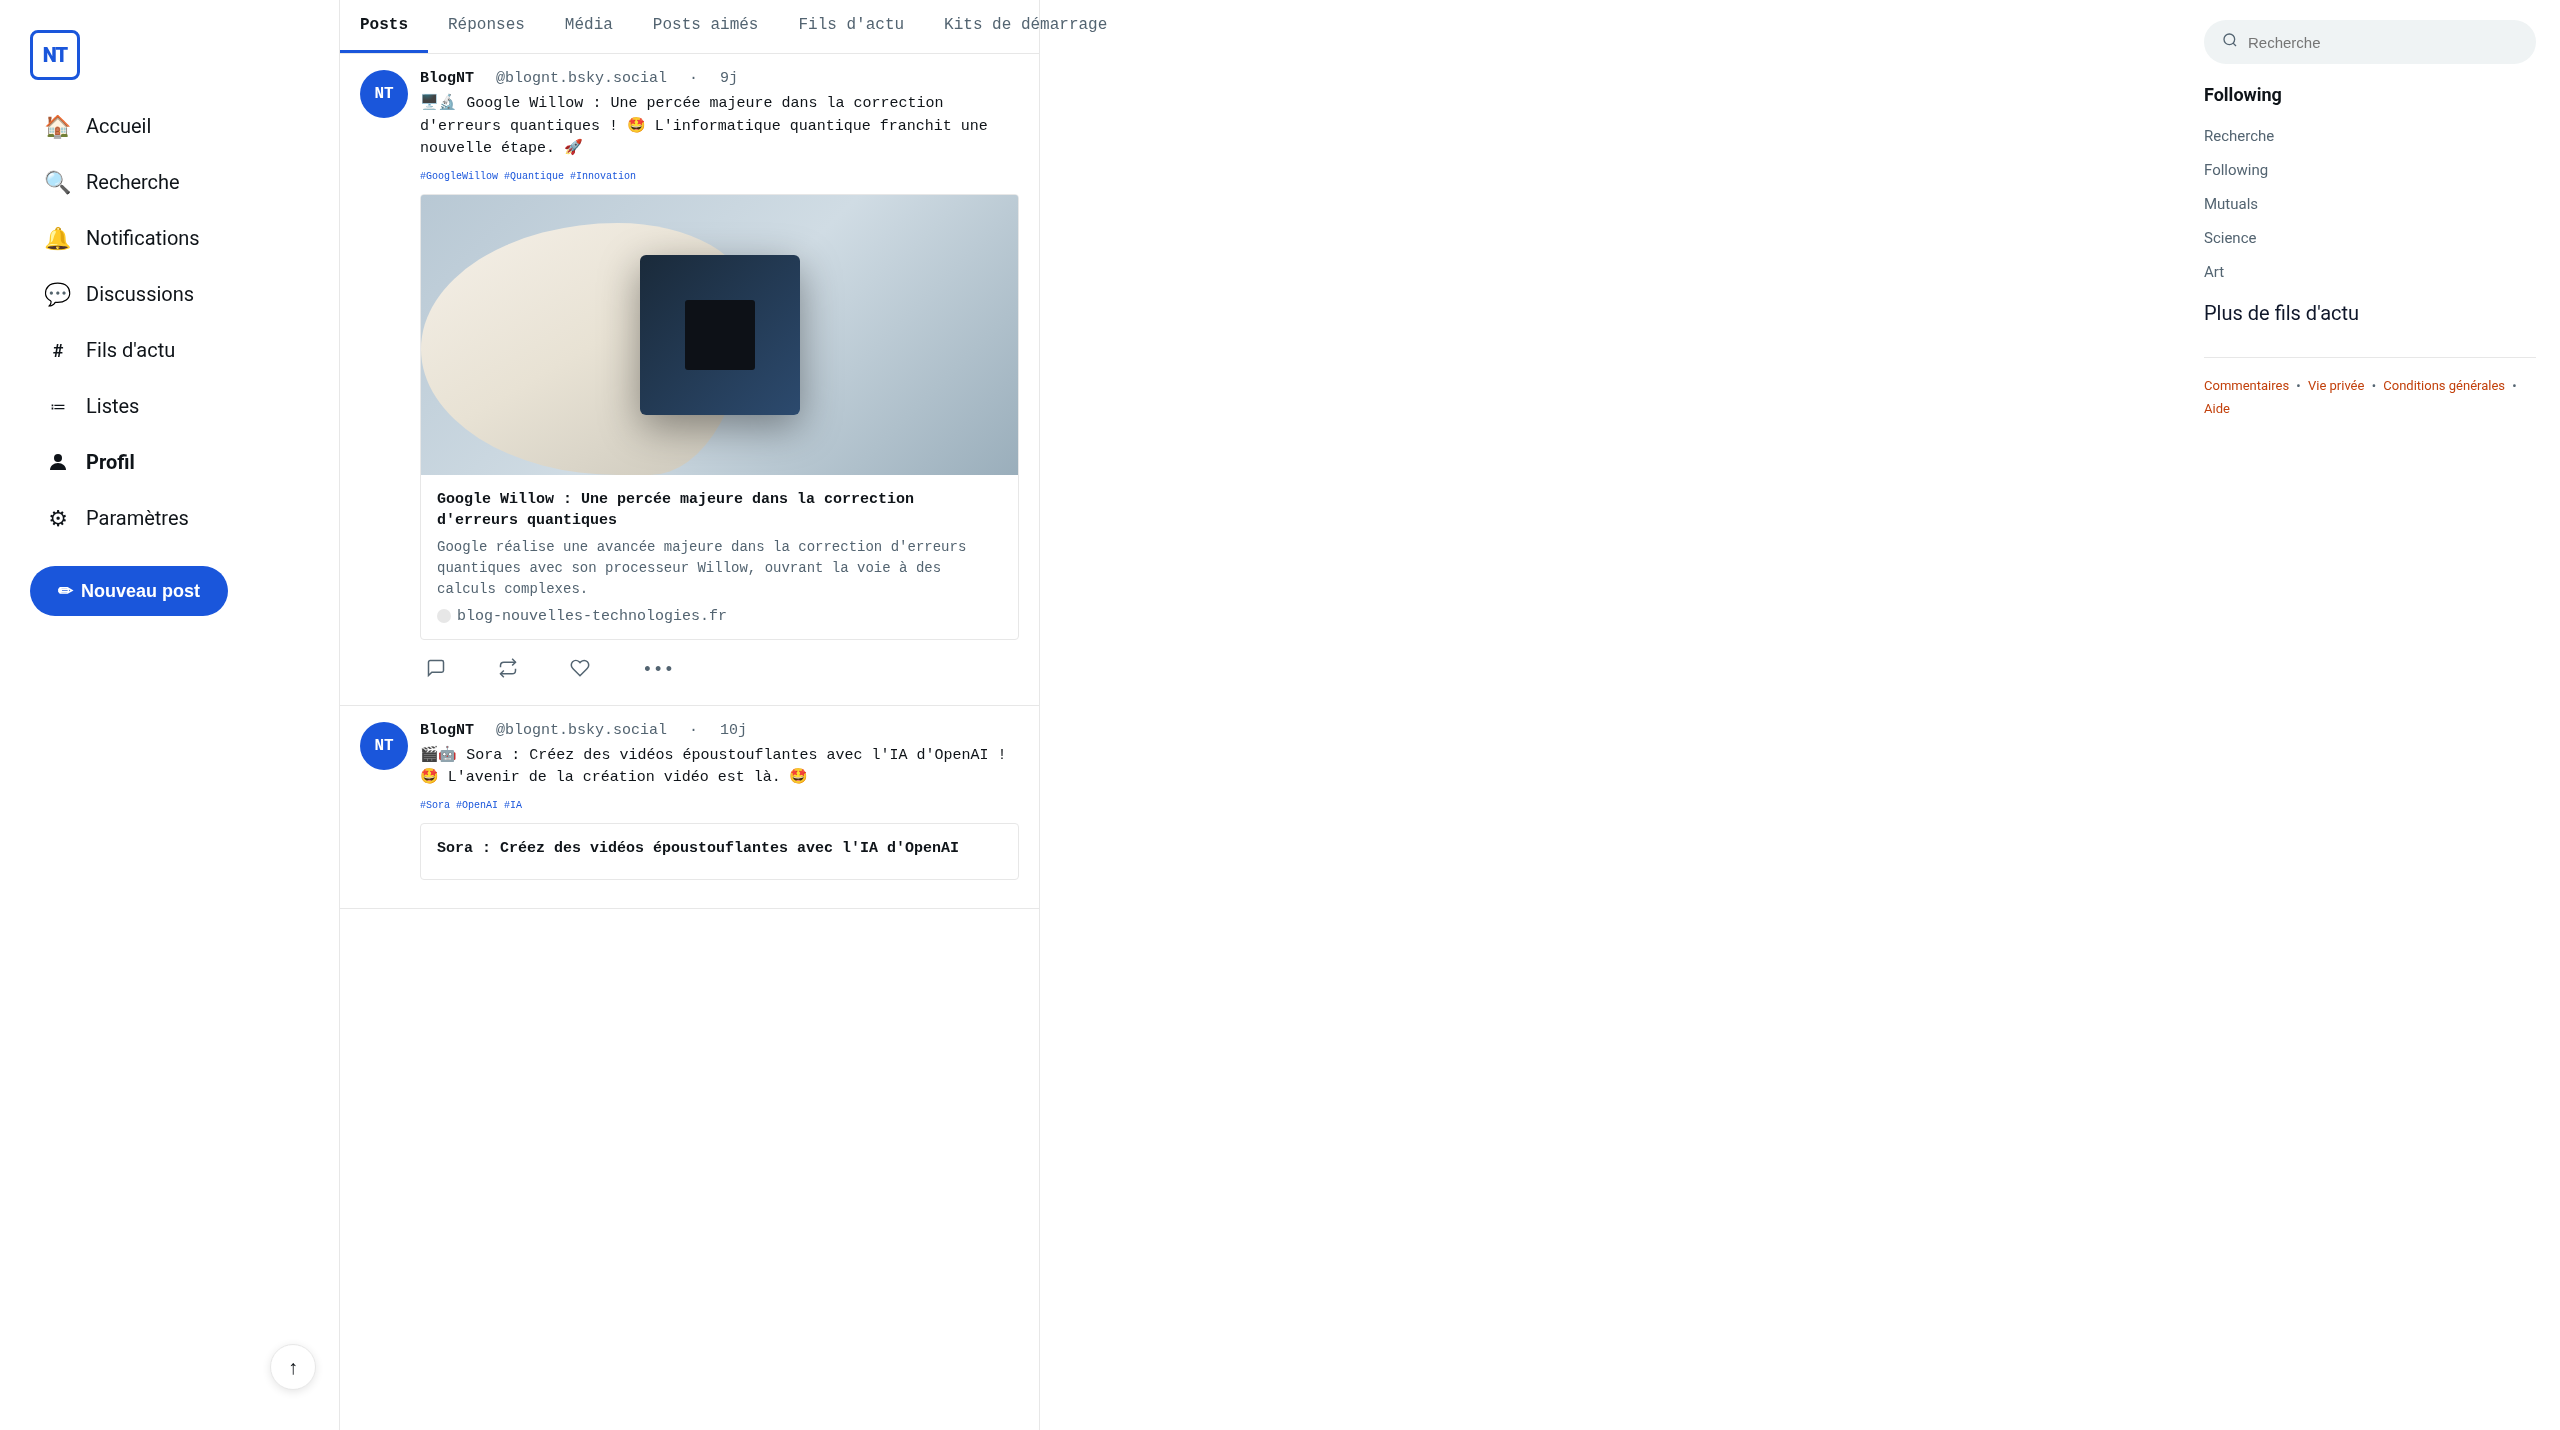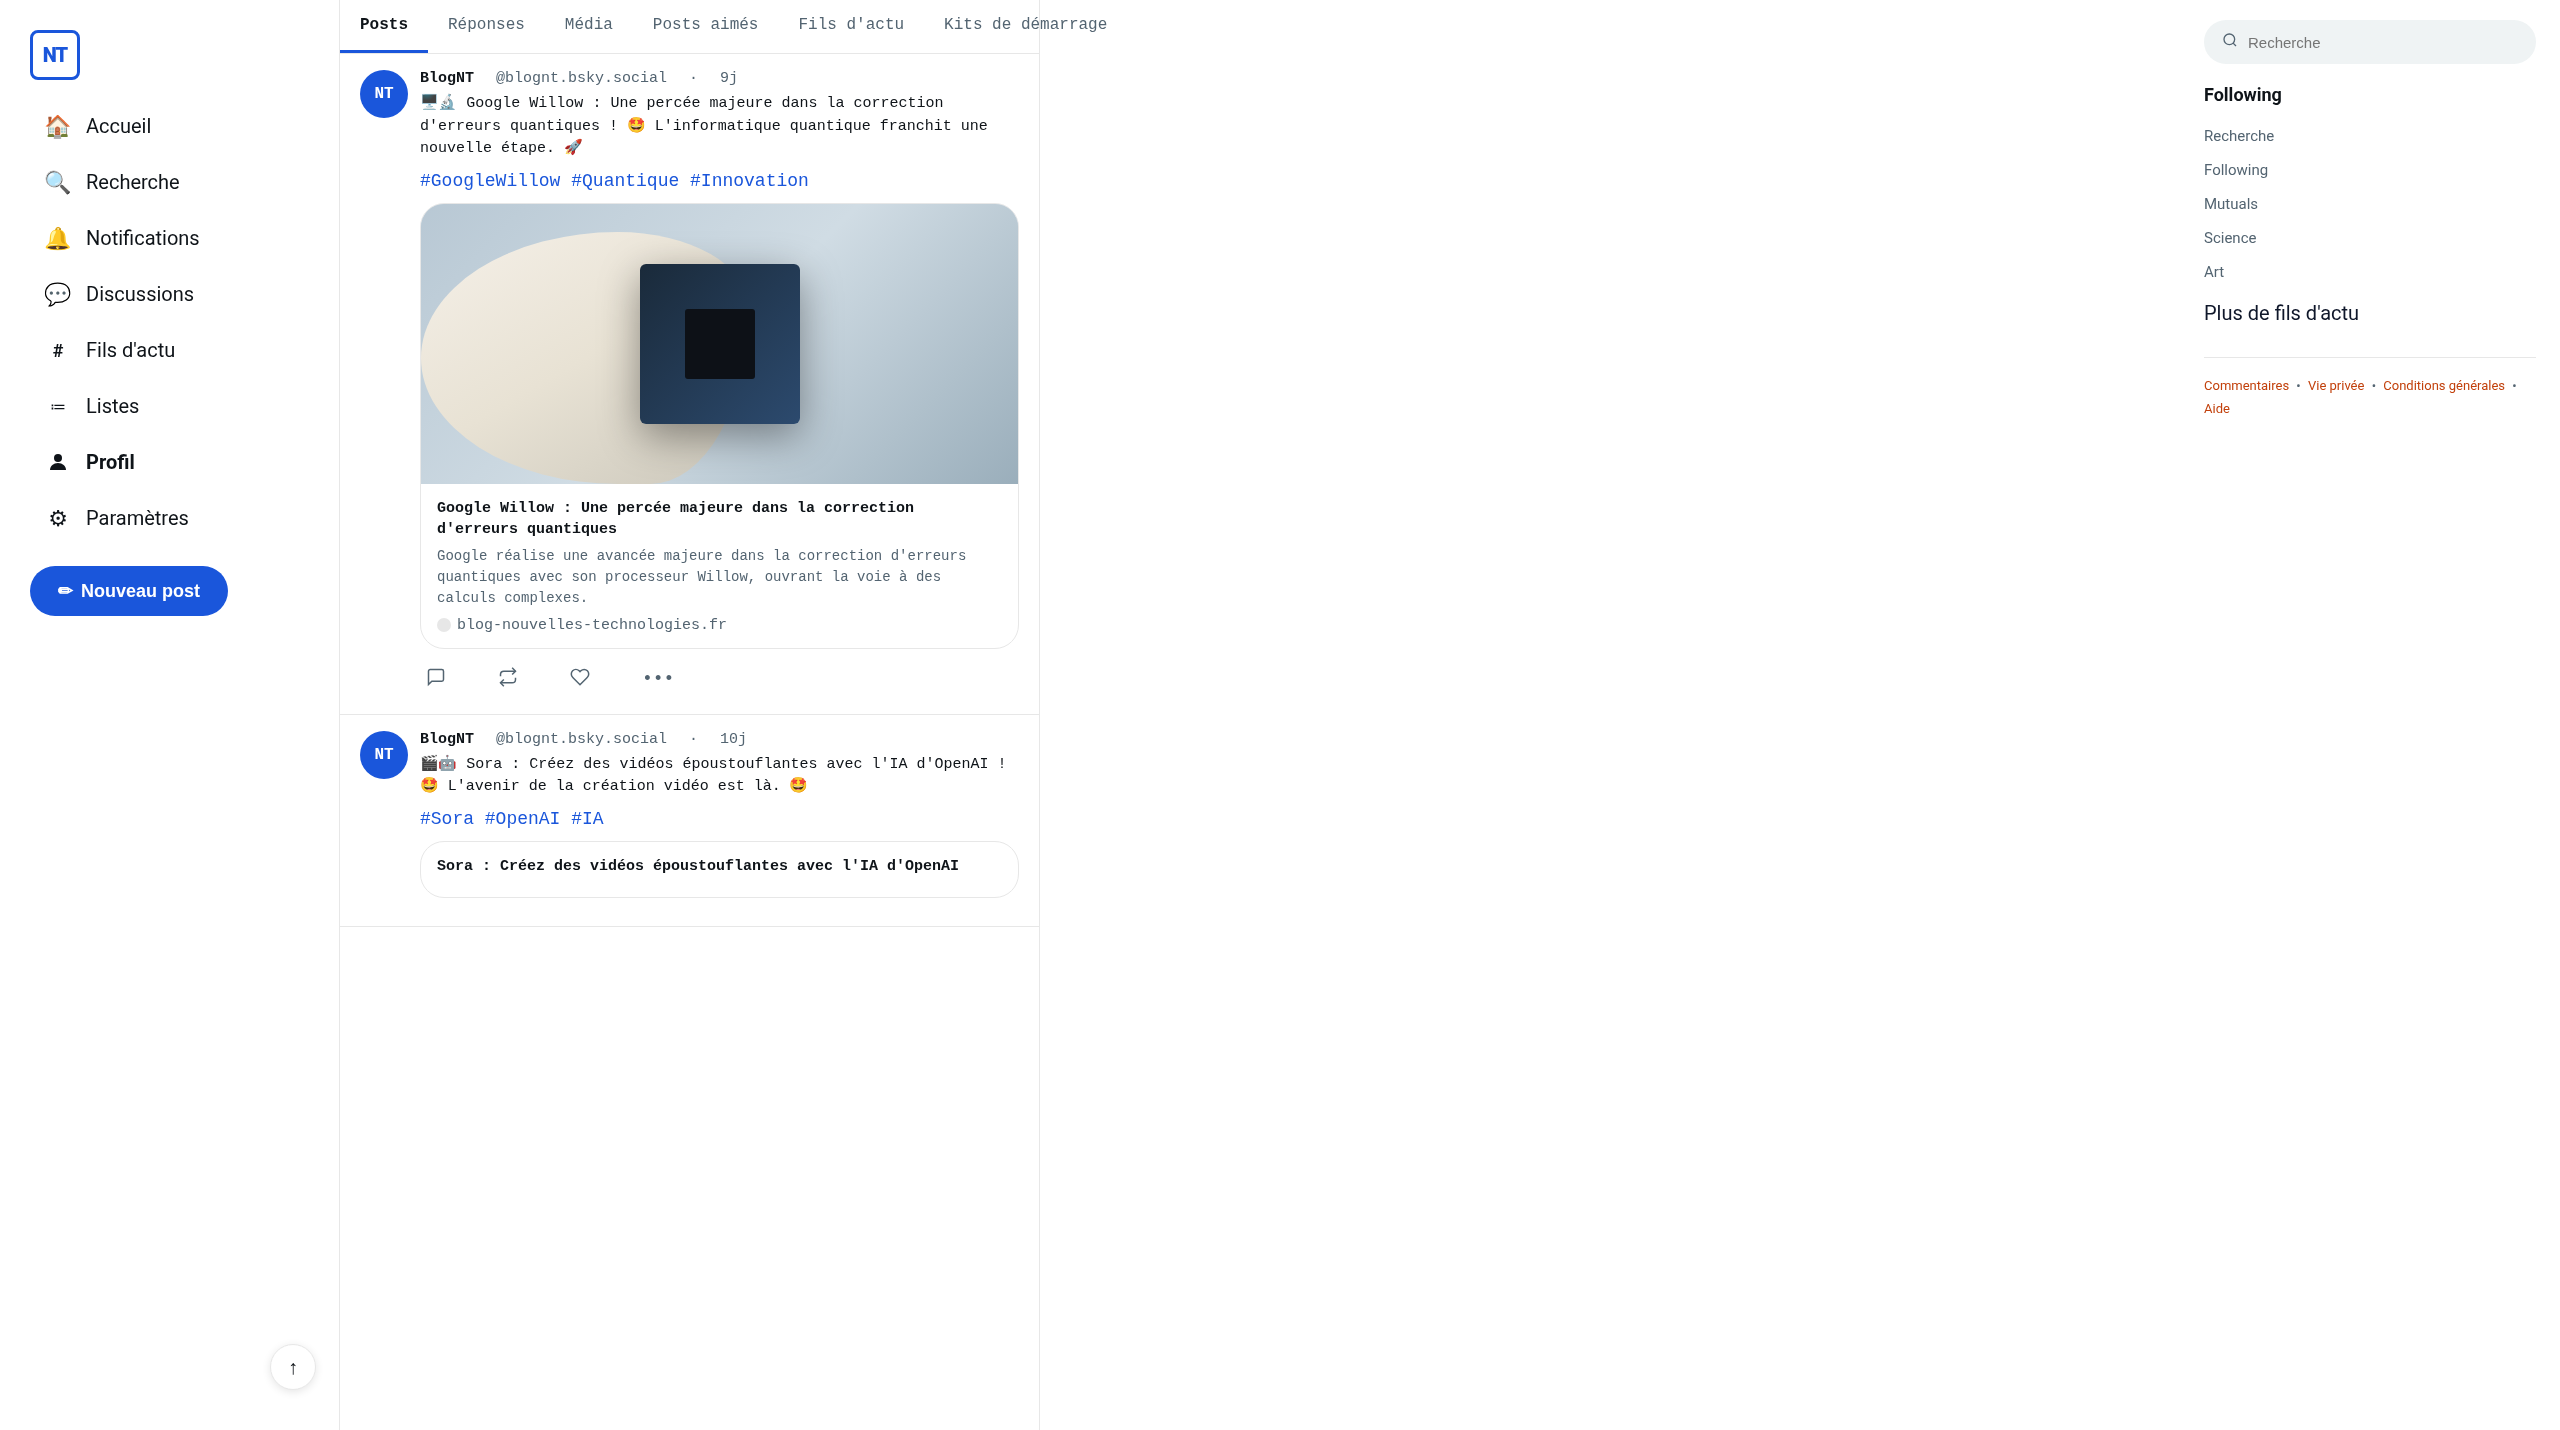--- a/index.html
+++ b/index.html
@@ -138,24 +138,24 @@
       align-items: center;
       gap: 22px;
       margin-bottom: 6px;
       flex-wrap: wrap;
     }
     .post-author { font-weight: 700; font-size: 15px; color: #0f1419; }
     .post-handle { color: #536471; font-size: 15px; }
     .post-time { color: #536471; font-size: 15px; }
     .post-dot { color: #536471; font-size: 15px; }
     .post-text { font-size: 15px; color: #0f1419; line-height: 1.5; margin-bottom: 10px; }
-    .post-hashtags { color: #1a56db; font-size: 18px; margin-bottom: 12px; }
+    .post-hashtags { color: #1a56db; font-size: 10px; margin-bottom: 12px; }
     .post-card {
       border: 1px solid #e7e7e7;
-      border-radius: 24px;
+      border-radius: 4px;
       overflow: hidden;
       margin-bottom: 12px;
     }
     .post-card-img {
       width: 100%;
       height: 280px;
       background: linear-gradient(135deg, #c9d6df 0%, #e2ebf0 40%, #a8b8c8 100%);
       position: relative;
       display: flex;
       align-items: center;

